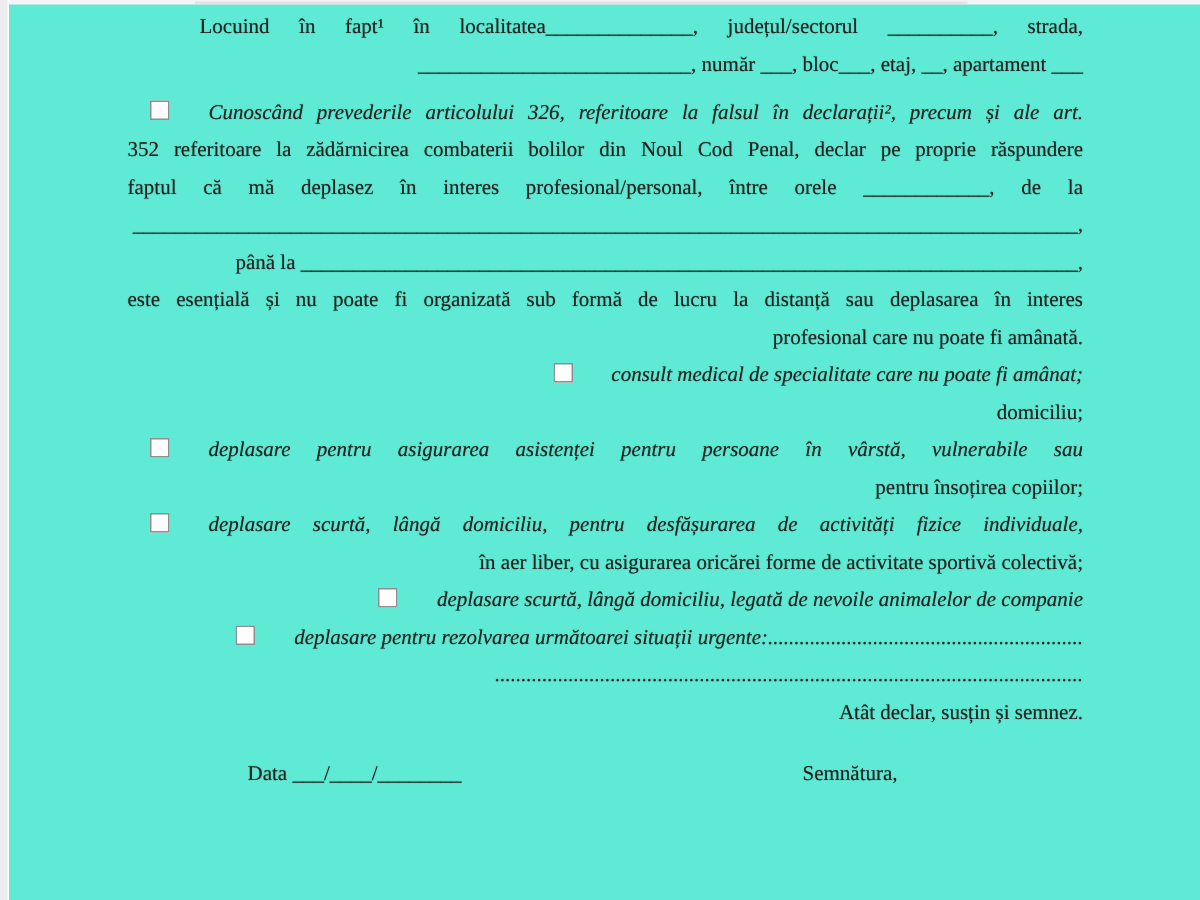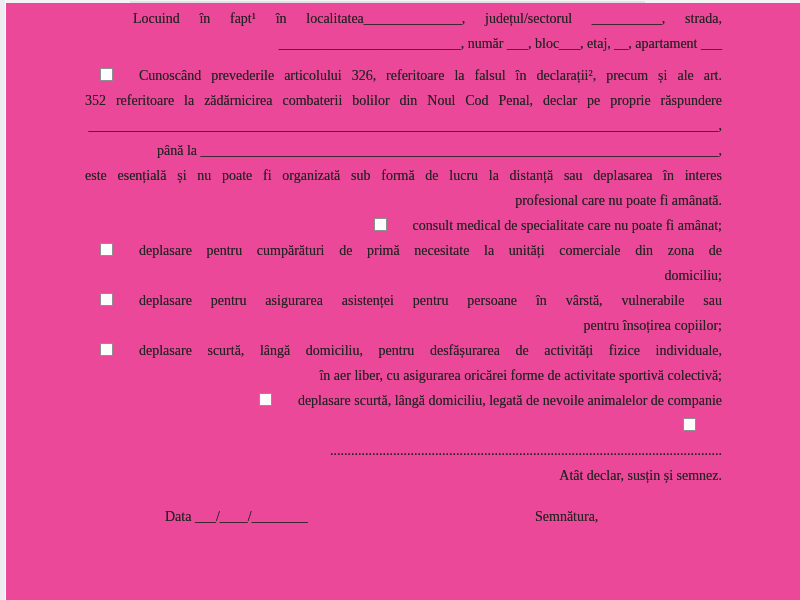--- a/index.html
+++ b/index.html
@@ -7,21 +7,21 @@
     padding: 0;
     width: 800px;
     height: 600px;
     overflow: hidden;
     background: #fdfdfe;
   }
   .page {
     position: relative;
     width: 800px;
     height: 600px;
-    background: #ec4899;
+    background: #5eead4;
     font-family: "Liberation Serif", "DejaVu Serif", serif;
     font-size: 14px;
     color: #232323;
     text-shadow: 0 0 0.6px rgba(30,30,30,0.55);
   }
   .edge-left {
     position: absolute;
     left: 0; top: 0;
     width: 5px; height: 600px;
     background: #ececf1;
@@ -51,21 +51,21 @@
     white-space: pre-wrap;
   }
   .line.j {
     text-align: justify;
     text-align-last: justify;
   }
   .line.l {
     text-align: right;
   }
   .line.ind-para { text-indent: 48px; }
-  .line.ind-cb   { text-indent: 15px; }
+  .line.ind-cb   { text-indent: 15px; font-style: italic; }
   .line.gap      { margin-top: 7px; }
   .cbx {
     display: inline-block;
     width: 11px; height: 11px;
     border: 1px solid #8f8f8f;
     background: #fdfdfe;
     margin-right: 26px;
     transform: translateY(1px);
     text-shadow: none;
   }
@@ -85,33 +85,33 @@
   <div class="edge-top"></div>
   <div class="edge-artifact"></div>
   <div class="edge-left"></div>
 
   <div class="doc">
 
   <div class="line j ind-para"><span>Locuind în fapt¹ în localitatea______________, județul/sectorul __________, strada,</span></div>
       <div class="line l"><span>__________________________, număr ___, bloc___, etaj, __, apartament ___</span></div>
       <div class="line j ind-cb gap"><span class="cbx"></span><span>Cunoscând prevederile articolului 326, referitoare la falsul în declarații², precum și ale art.</span></div>
       <div class="line j"><span>352 referitoare la zădărnicirea combaterii bolilor din Noul Cod Penal, declar pe proprie răspundere</span></div>
+      <div class="line j"><span>faptul că mă deplasez în interes profesional/personal, între orele ____________, de la</span></div>
       <div class="line l"><span>__________________________________________________________________________________________,</span></div>
       <div class="line l"><span>până la __________________________________________________________________________,</span></div>
       <div class="line j"><span>este esențială și nu poate fi organizată sub formă de lucru la distanță sau deplasarea în interes</span></div>
       <div class="line l"><span>profesional care nu poate fi amânată.</span></div>
       <div class="line l ind-cb"><span class="cbx"></span><span>consult medical de specialitate care nu poate fi amânat;</span></div>
-      <div class="line j ind-cb"><span class="cbx"></span><span>deplasare pentru cumpărături de primă necesitate la unități comerciale din zona de</span></div>
       <div class="line l"><span>domiciliu;</span></div>
       <div class="line j ind-cb"><span class="cbx"></span><span>deplasare pentru asigurarea asistenței pentru persoane în vârstă, vulnerabile sau</span></div>
       <div class="line l"><span>pentru însoțirea copiilor;</span></div>
       <div class="line j ind-cb"><span class="cbx"></span><span>deplasare scurtă, lângă domiciliu, pentru desfășurarea de activități fizice individuale,</span></div>
       <div class="line l"><span>în aer liber, cu asigurarea oricărei forme de activitate sportivă colectivă;</span></div>
       <div class="line l ind-cb"><span class="cbx"></span><span>deplasare scurtă, lângă domiciliu, legată de nevoile animalelor de companie</span></div>
-      <div class="line l ind-cb"><span class="cbx"></span></div>
+      <div class="line l ind-cb"><span class="cbx"></span><span>deplasare pentru rezolvarea următoarei situații urgente:............................................................</span></div>
       <div class="line l ind-cb"><span>................................................................................................................</span></div>
       <div class="line l ind-para"><span>Atât declar, susțin și semnez.</span></div>
     </div>
 
   <div class="doc">
     <div class="footer-row">
       <span class="footer-date">Data ___/____/________</span>
       <span class="footer-sign">Semnătura,</span>
     </div>
   </div>

